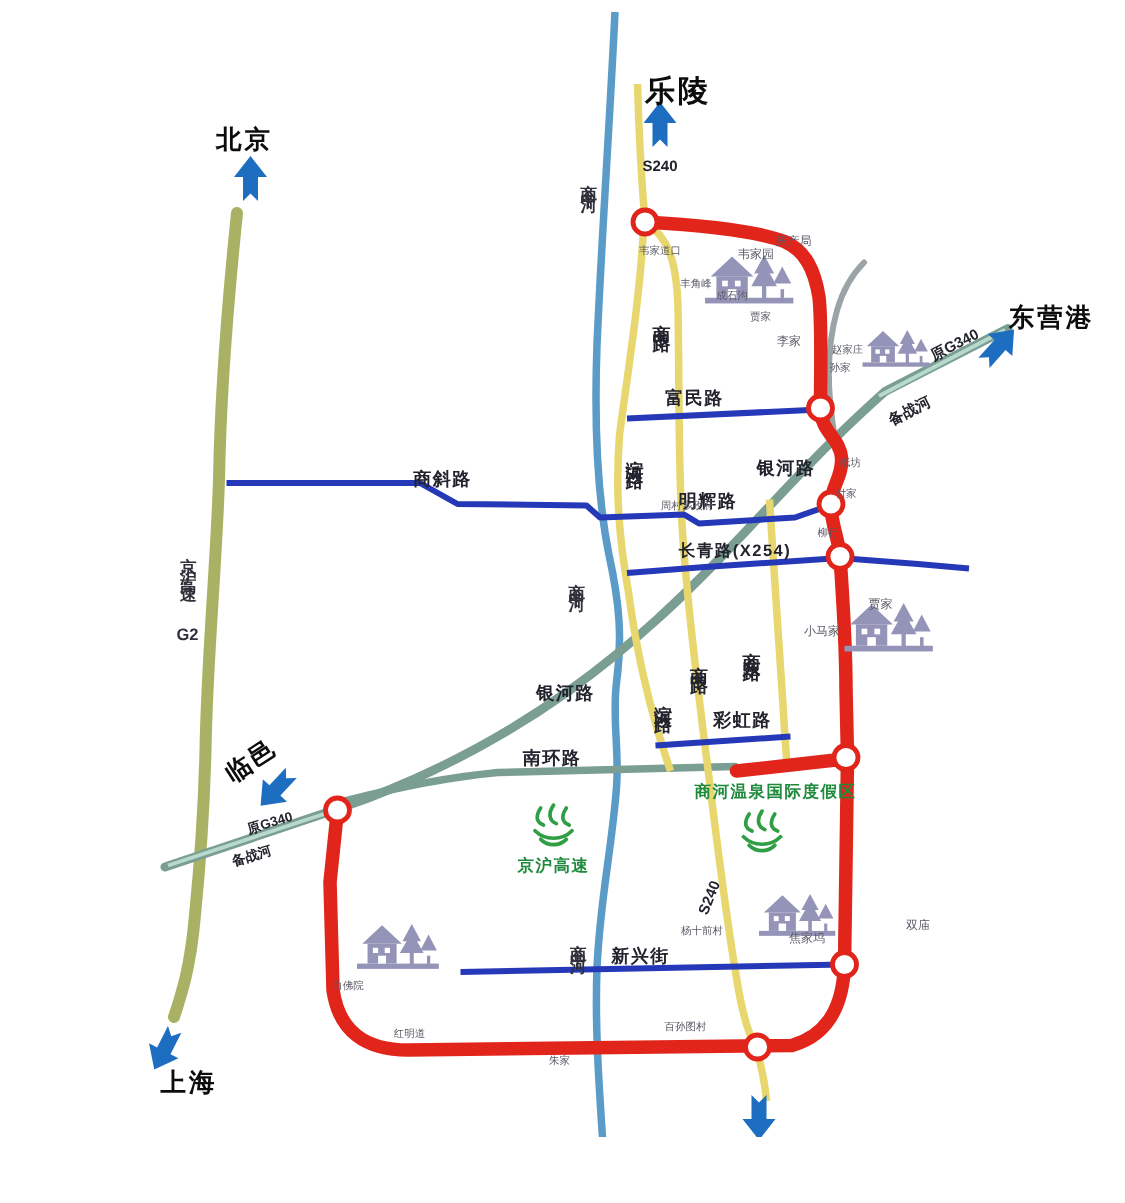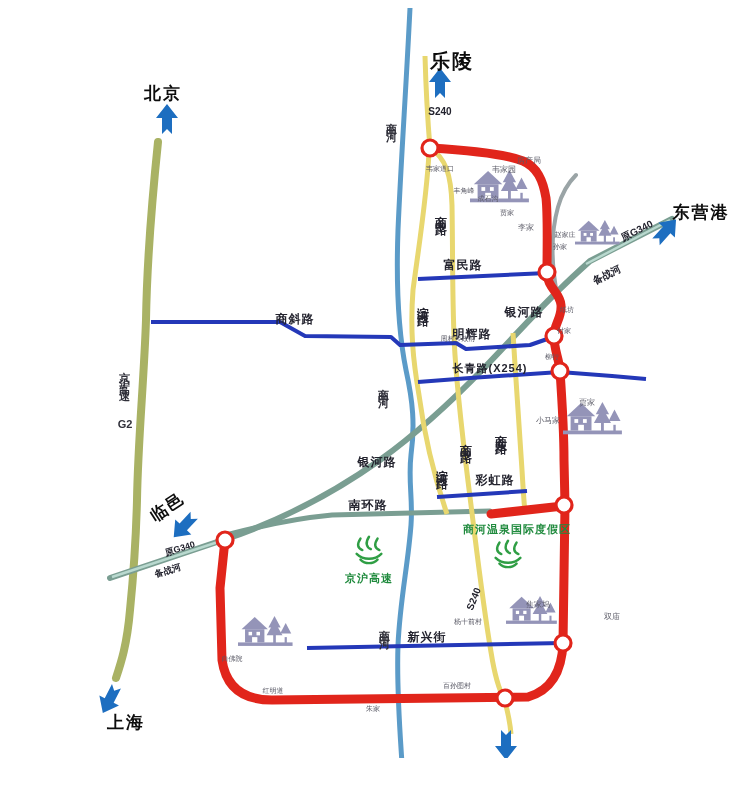--- a/index.html
+++ b/index.html
@@ -151,21 +151,21 @@
   <span class="lbl tiny" style="left:507px;top:212px">贾家</span>
   <span class="lbl small" style="left:526px;top:228px">李家</span>
   <span class="lbl tiny" style="left:565px;top:234px">赵家庄</span>
   <span class="lbl tiny" style="left:560px;top:246px">孙家</span>
   <span class="lbl tiny" style="left:567px;top:309px">纸坊</span>
   <span class="lbl tiny" style="left:564px;top:330px">付家</span>
   <span class="lbl tiny" style="left:552px;top:356px">柳行</span>
   <span class="lbl small" style="left:548px;top:421px">小马家</span>
   <span class="lbl small" style="left:587px;top:403px">贾家</span>
   <span class="lbl small" style="left:612px;top:617px">双庙</span>
-  <span class="lbl small" style="left:538px;top:605px">焦家坞</span>
+  <span class="lbl small" style="left:538px;top:626px">焦家坞</span>
   <span class="lbl tiny" style="left:468px;top:621px">杨十前村</span>
   <span class="lbl tiny" style="left:232px;top:658px">白佛院</span>
   <span class="lbl tiny" style="left:273px;top:690px">红明道</span>
   <span class="lbl tiny" style="left:373px;top:708px">朱家</span>
   <span class="lbl tiny" style="left:457px;top:685px">百孙图村</span>
   <span class="lbl tiny" style="left:458px;top:338px">周村乡政府</span>
 
 </div>
 
 </body></html>

